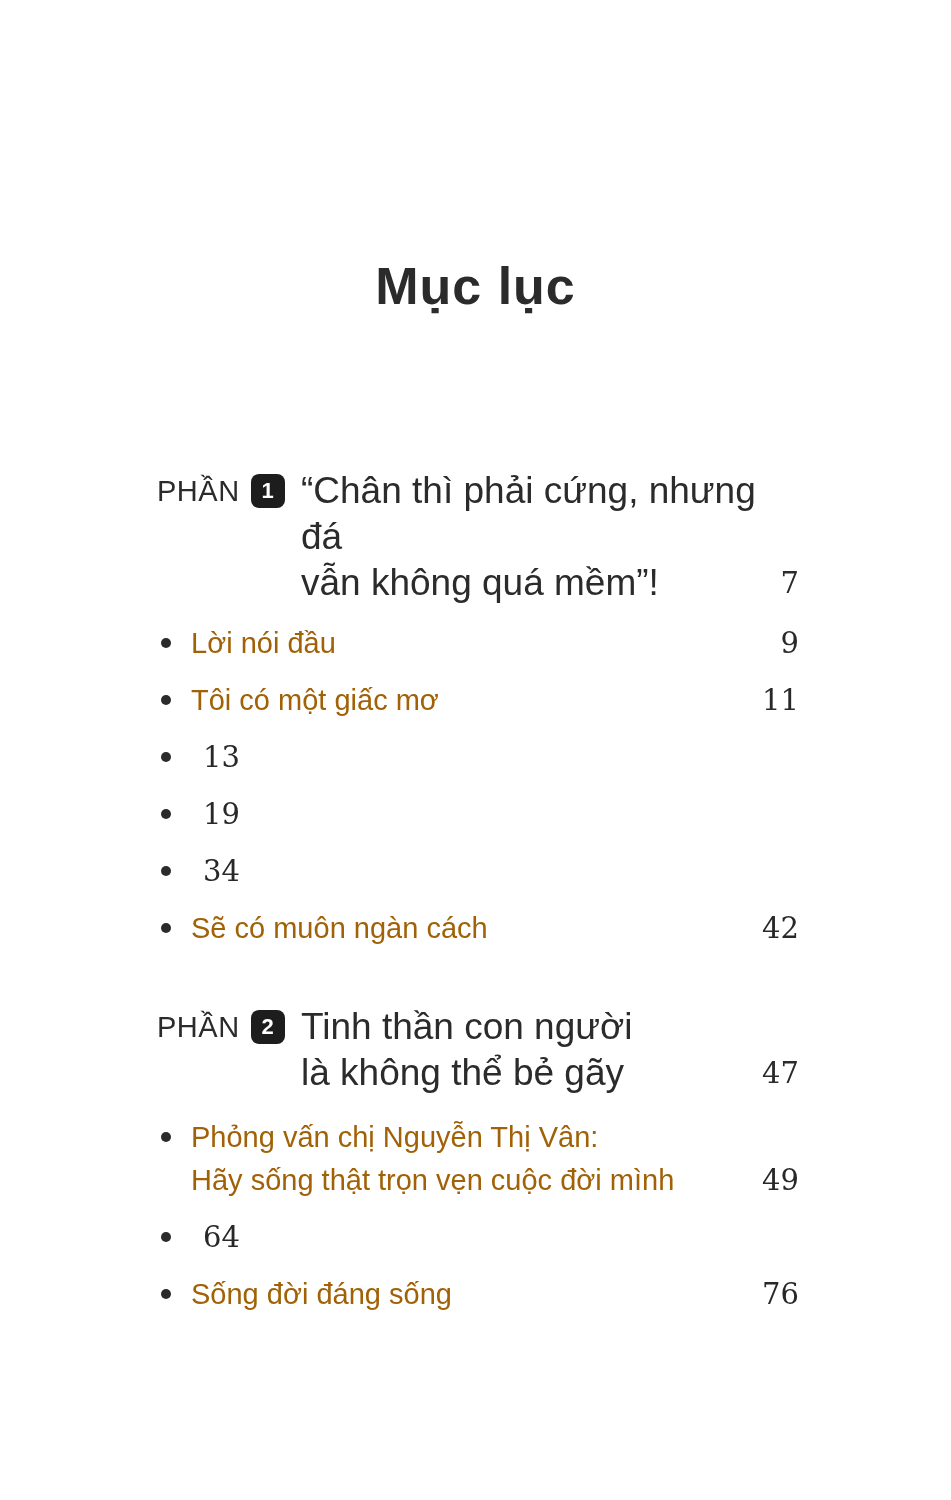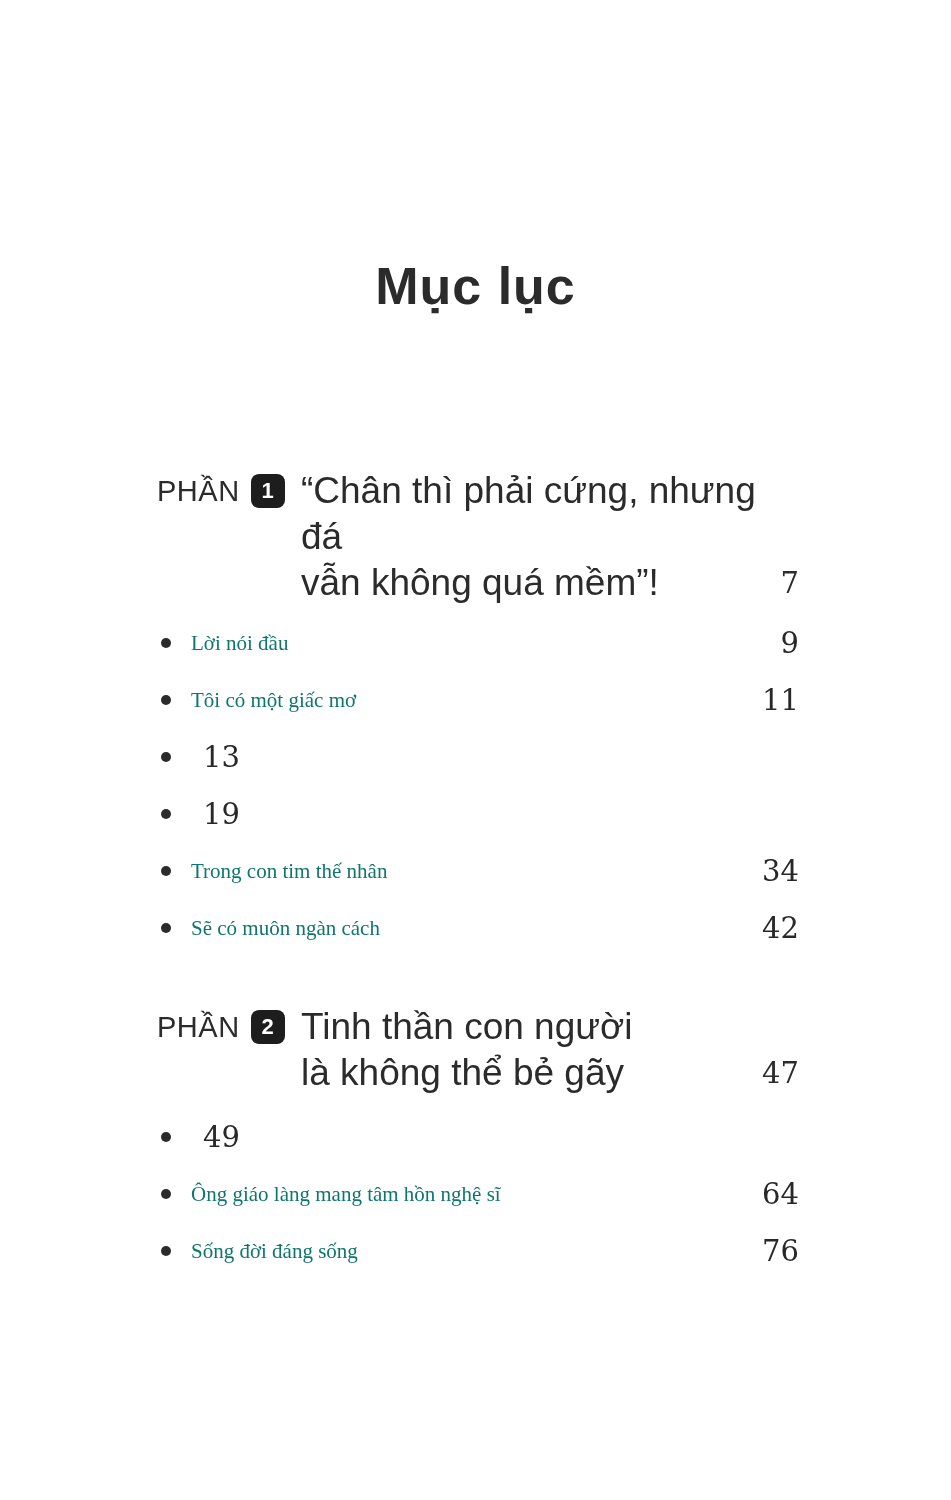--- a/index.html
+++ b/index.html
@@ -81,24 +81,24 @@
   .bullet-icon {
     flex: 0 0 auto;
     width: 10px;
     height: 10px;
     border-radius: 50%;
     background: #2b2b2b;
     margin: 16px 20px 0 4px;
   }
   .toc-entry-title {
     flex: 1 1 auto;
-    font-family: Liberation Serif, serif;
-    font-size: 21px;
+    font-family: Liberation Sans, sans-serif;
+    font-size: 29px;
     line-height: 43px;
-    color: #0f766e;
+    color: #a16207;
     white-space: pre-line;
   }
   .toc-entry-page {
     flex: 0 0 auto;
     align-self: flex-end;
     margin-left: 12px;
     font-family: "DejaVu Serif", serif;
     font-size: 29px;
     line-height: 43px;
     color: #282828;
@@ -137,21 +137,20 @@
         <li class="toc-entry">
           <span class="bullet-icon"></span>
           <span class="toc-entry-page">13</span>
         </li>
         <li class="toc-entry">
           <span class="bullet-icon"></span>
           <span class="toc-entry-page">19</span>
         </li>
         <li class="toc-entry">
           <span class="bullet-icon"></span>
-          <span class="toc-entry-title">Trong con tim thế nhân</span>
           <span class="toc-entry-page">34</span>
         </li>
         <li class="toc-entry">
           <span class="bullet-icon"></span>
           <span class="toc-entry-title">Sẽ có muôn ngàn cách</span>
           <span class="toc-entry-page">42</span>
         </li>
       </ul>
     </section>
 
@@ -162,25 +161,26 @@
           <span class="part-badge">2</span>
         </div>
         <div class="part-heading">Tinh thần con người
 là không thể bẻ gãy</div>
         <div class="part-page">47</div>
       </div>
 
       <ul class="toc-list">
         <li class="toc-entry">
           <span class="bullet-icon"></span>
+          <span class="toc-entry-title">Phỏng vấn chị Nguyễn Thị Vân:
+Hãy sống thật trọn vẹn cuộc đời mình</span>
           <span class="toc-entry-page">49</span>
         </li>
         <li class="toc-entry">
           <span class="bullet-icon"></span>
-          <span class="toc-entry-title">Ông giáo làng mang tâm hồn nghệ sĩ</span>
           <span class="toc-entry-page">64</span>
         </li>
         <li class="toc-entry">
           <span class="bullet-icon"></span>
           <span class="toc-entry-title">Sống đời đáng sống</span>
           <span class="toc-entry-page">76</span>
         </li>
       </ul>
     </section>
 

